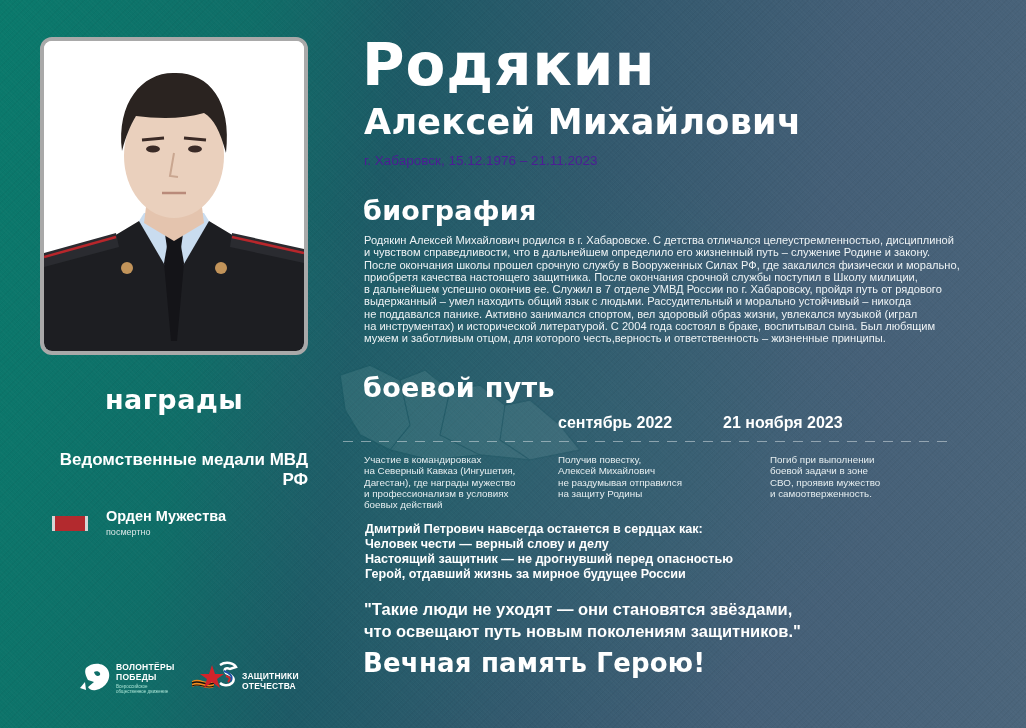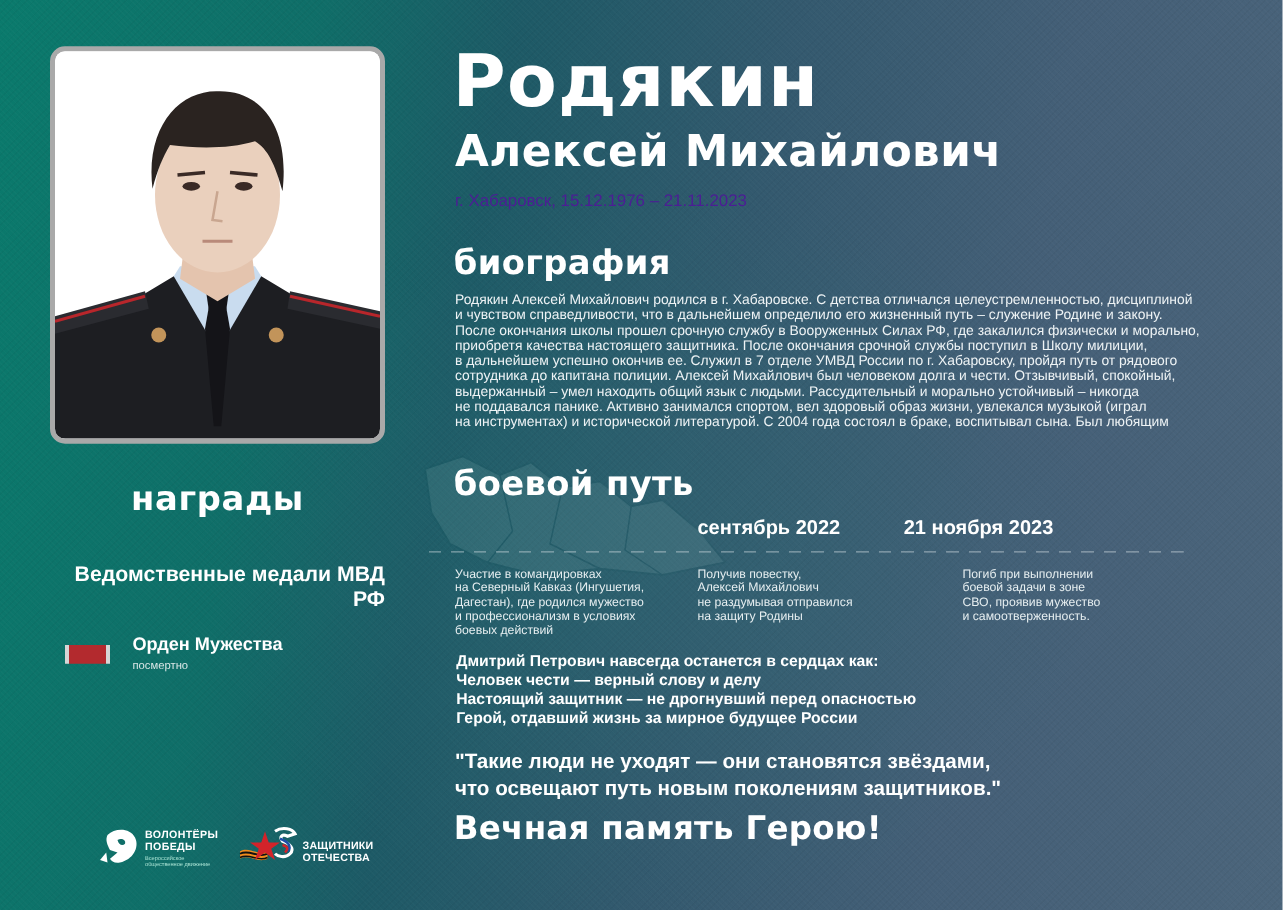--- a/index.html
+++ b/index.html
@@ -193,36 +193,36 @@
 <div class="given-names">Алексей Михайлович</div>
 <div class="place-dates">г. Хабаровск, 15.12.1976 – 21.11.2023</div>
 
 <div class="section-title bio-title">биография</div>
 <div class="bio-text">
   <div>Родякин Алексей Михайлович родился в г. Хабаровске. С детства отличался целеустремленностью, дисциплиной</div>
   <div>и чувством справедливости, что в дальнейшем определило его жизненный путь – служение Родине и закону.</div>
   <div>После окончания школы прошел срочную службу в Вооруженных Силах РФ, где закалился физически и морально,</div>
   <div>приобретя качества настоящего защитника. После окончания срочной службы поступил в Школу милиции,</div>
   <div>в дальнейшем успешно окончив ее. Служил в 7 отделе УМВД России по г. Хабаровску, пройдя путь от рядового</div>
-  <div>сотрудника до капитана полиции. Алексей Михайлович был человеком долга и чести. Отзывчивый, спокойный,</div>
   <div>выдержанный – умел находить общий язык с людьми. Рассудительный и морально устойчивый – никогда</div>
   <div>не поддавался панике. Активно занимался спортом, вел здоровый образ жизни, увлекался музыкой (играл</div>
   <div>на инструментах) и исторической литературой. С 2004 года состоял в браке, воспитывал сына. Был любящим</div>
+  <div>мужем и заботливым отцом, для которого  честь,верность и ответственность – жизненные принципы.</div>
 </div>
 
 <div class="section-title path-title">боевой путь</div>
 
 <div class="timeline-date" style="left:558px;">сентябрь 2022</div>
 <div class="timeline-date" style="left:723px;">21 ноября 2023</div>
 <div class="dash-line"></div>
 
 <div class="timeline-text" style="left:364px;">
   <div>Участие в командировках</div>
   <div>на Северный Кавказ (Ингушетия,</div>
-  <div>Дагестан), где родился мужество</div>
+  <div>Дагестан), где награды мужество</div>
   <div>и профессионализм в условиях</div>
   <div>боевых действий</div>
 </div>
 <div class="timeline-text" style="left:558px;">
   <div>Получив повестку,</div>
   <div>Алексей Михайлович</div>
   <div>не раздумывая отправился</div>
   <div>на защиту Родины</div>
 </div>
 <div class="timeline-text" style="left:723px;margin-left:47px;">

